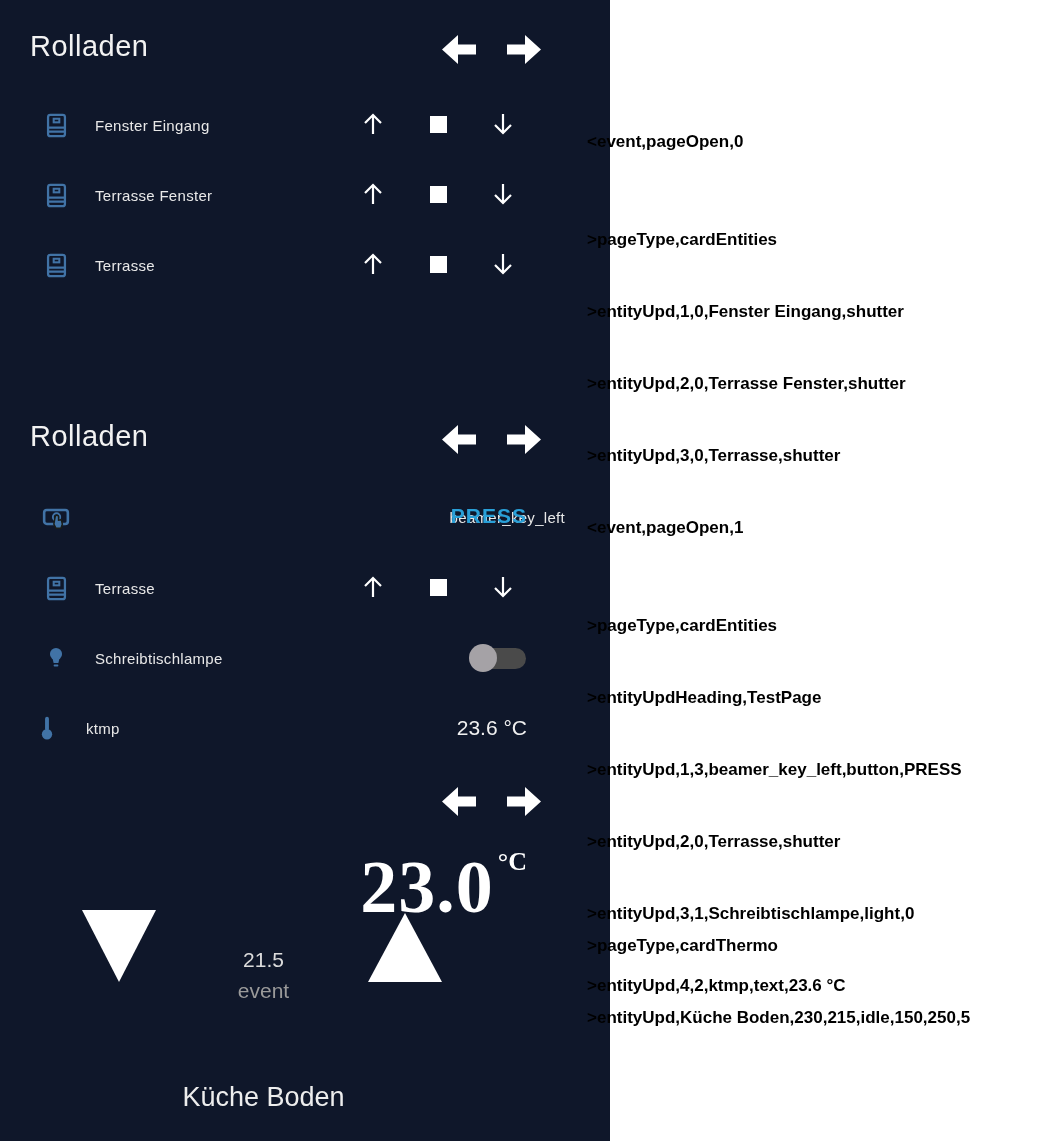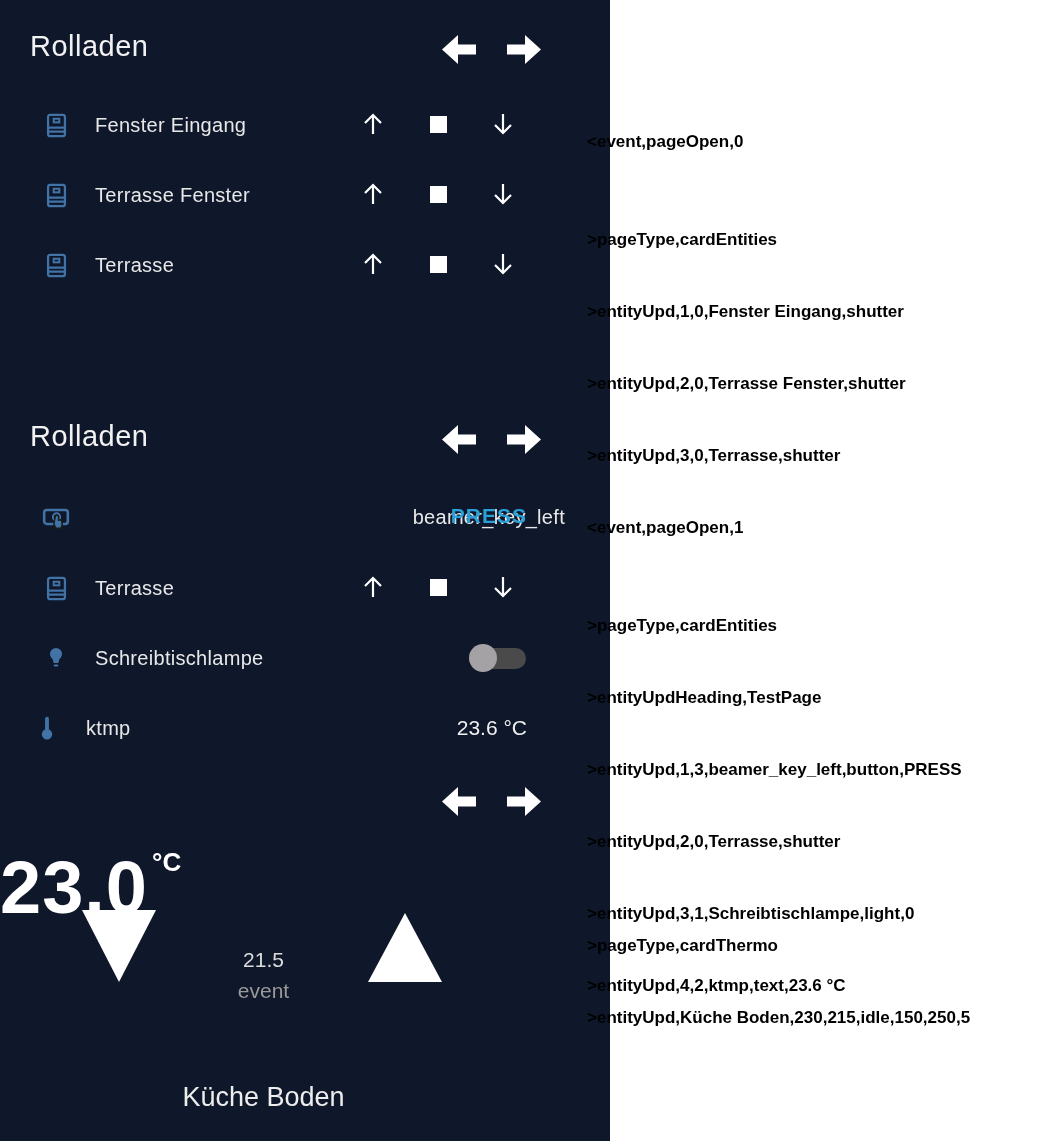--- a/index.html
+++ b/index.html
@@ -17,32 +17,32 @@
     position:absolute;left:30px;top:30px;font-size:29px;color:#f2f2f2;
     font-weight:400;letter-spacing:0.5px;
   }
   .nav-arrows{position:absolute;right:22px;top:33px;width:103px;height:33px;display:flex;justify-content:space-between;}
   .nav-arrows svg{display:block;}
   .entity-row{
     position:absolute;left:0;right:0;height:52px;display:flex;align-items:center;
     padding-left:42px;box-sizing:border-box;
   }
   .entity-icon{width:28px;height:28px;flex:0 0 28px;display:flex;align-items:center;justify-content:center;}
-  .entity-label{margin-left:25px;font-size:20px;color:#e8e8e8;letter-spacing:0.3px;}
+  .entity-label{margin-left:25px;font-size:15px;color:#e8e8e8;letter-spacing:0.3px;}
   .shutter-controls{position:absolute;left:0;top:0;width:565px;height:52px;}
   .ctl-up{position:absolute;left:359px;top:11px;}
   .ctl-stop{position:absolute;left:430px;top:17px;width:17px;height:17px;background:#ffffff;}
   .ctl-down{position:absolute;left:489px;top:11px;}
   .press-label{position:absolute;right:38px;top:13px;font-size:21px;font-weight:700;color:#29a0d8;letter-spacing:1px;}
   .value-label{position:absolute;right:38px;top:14px;font-size:21px;color:#f0f0f0;}
   .toggle{position:absolute;right:39px;top:12px;width:57px;height:28px;}
   .toggle-track{position:absolute;left:11px;top:4px;width:46px;height:21px;border-radius:11px;background:#4a4a4a;}
   .toggle-knob{position:absolute;left:0;top:0;width:28px;height:28px;border-radius:50%;background:#a5a2a6;}
   
-  .thermo-temp{position:absolute;left:0;top:85px;width:527px;text-align:left;color:#ffffff;}
+  .thermo-temp{position:absolute;left:0;top:85px;width:527px;text-align:right;color:#ffffff;font-family:Liberation Serif, serif;}
   .thermo-temp .big{font-size:74px;font-weight:700;letter-spacing:1px;}
   .thermo-temp .unit{font-size:26px;font-weight:700;vertical-align:top;position:relative;top:2px;margin-left:4px;}
   .tri-down{position:absolute;left:82px;top:150px;width:0;height:0;
     border-left:37px solid transparent;border-right:37px solid transparent;border-top:72px solid #ffffff;}
   .tri-up{position:absolute;left:368px;top:153px;width:0;height:0;
     border-left:37px solid transparent;border-right:37px solid transparent;border-bottom:69px solid #ffffff;}
   .thermo-setpoint{position:absolute;left:0;top:188px;width:527px;text-align:center;font-size:21px;color:#dcdcdc;}
   .thermo-state{position:absolute;left:0;top:219px;width:527px;text-align:center;font-size:21px;color:#9a9a9a;}
   .thermo-name{position:absolute;left:0;top:322px;width:527px;text-align:center;font-size:27px;color:#ededed;}
   

